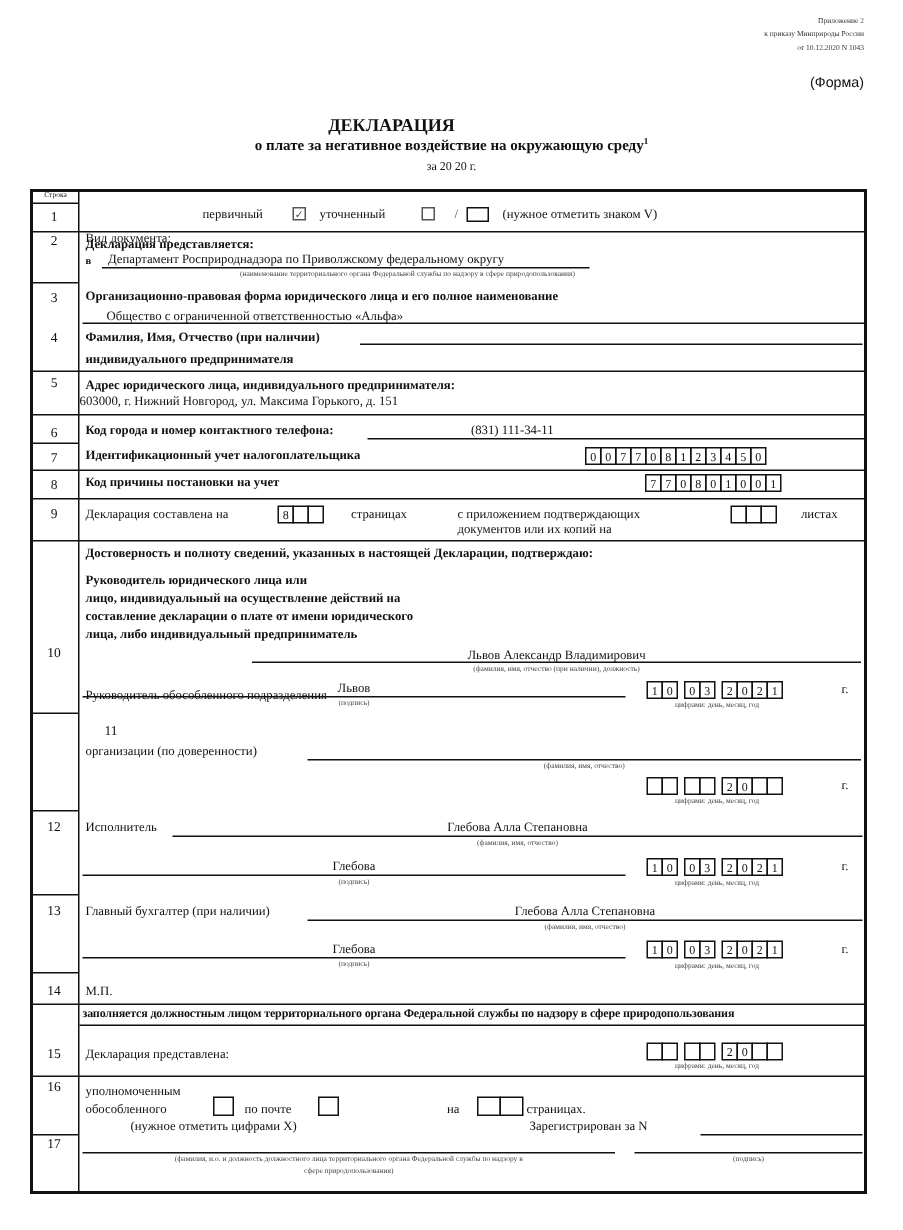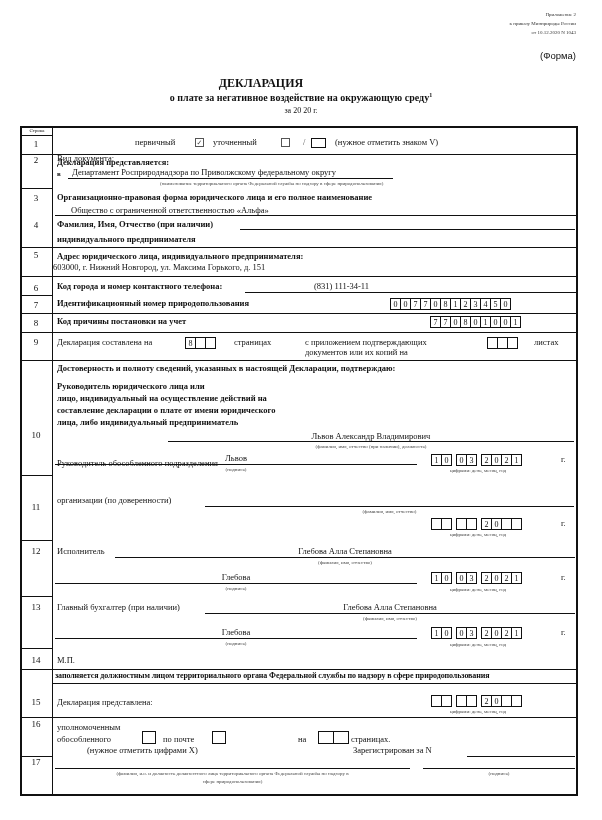--- a/index.html
+++ b/index.html
@@ -80,21 +80,21 @@
 <div class="abs txt" style="left:53px;top:262px;">603000, г. Нижний Новгород, ул. Максима Горького, д. 151</div>
 <div class="hl" style="left:21px;top:276px;width:556px;"></div>
 
 <div class="rownum" style="top:283px;">6</div>
 <div class="abs txt b" style="left:57px;top:281px;">Код города и номер контактного телефона:</div>
 <div class="abs txt" style="left:270px;top:281px;margin-left:44px;">(831) 111-34-11</div>
 <div class="hl" style="left:245px;top:292px;width:332px;"></div>
 <div class="hl" style="left:21px;top:295px;width:31px;"></div>
 
 <div class="rownum" style="top:300px;">7</div>
-<div class="abs txt b" style="left:57px;top:298px;">Идентификационный номер природопользования</div>
+<div class="abs txt b" style="left:57px;top:298px;">Идентификационный учет налогоплательщика</div>
 <div class="cells" style="left:390px;top:298px;">
   <div class="c">0</div>
   <div class="c">0</div>
   <div class="c">7</div>
   <div class="c">7</div>
   <div class="c">0</div>
   <div class="c">8</div>
   <div class="c">1</div>
   <div class="c">2</div>
   <div class="c">3</div>
@@ -158,21 +158,21 @@
   <div class="gap"></div>
   <div class="c">2</div>
   <div class="c">0</div>
   <div class="c">2</div>
   <div class="c">1</div>
 </div>
 <div class="abs txt" style="left:561px;top:454px;">г.</div>
 <div class="abs cap" style="left:450px;top:468px;">цифрами: день, месяц, год</div>
 <div class="hl" style="left:21px;top:475px;width:31px;"></div>
 
-<div class="rownum" style="top:502px;">11</div>
+<div class="rownum" style="top:482px;margin-left:38px;">11</div>
 <div class="abs txt" style="left:57px;top:458px;">Руководитель обособленного подразделения</div>
 <div class="abs txt" style="left:57px;top:495px;">организации (по доверенности)</div>
 <div class="hl" style="left:205px;top:506px;width:369px;"></div>
 <div class="abs cap" style="left:205px;width:369px;text-align:center;top:509px;">(фамилия, имя, отчество)</div>
 <div class="cells" style="left:431px;top:518px;">
   <div class="c"></div>
   <div class="c"></div>
   <div class="gap"></div>
   <div class="c"></div>
   <div class="c"></div>

